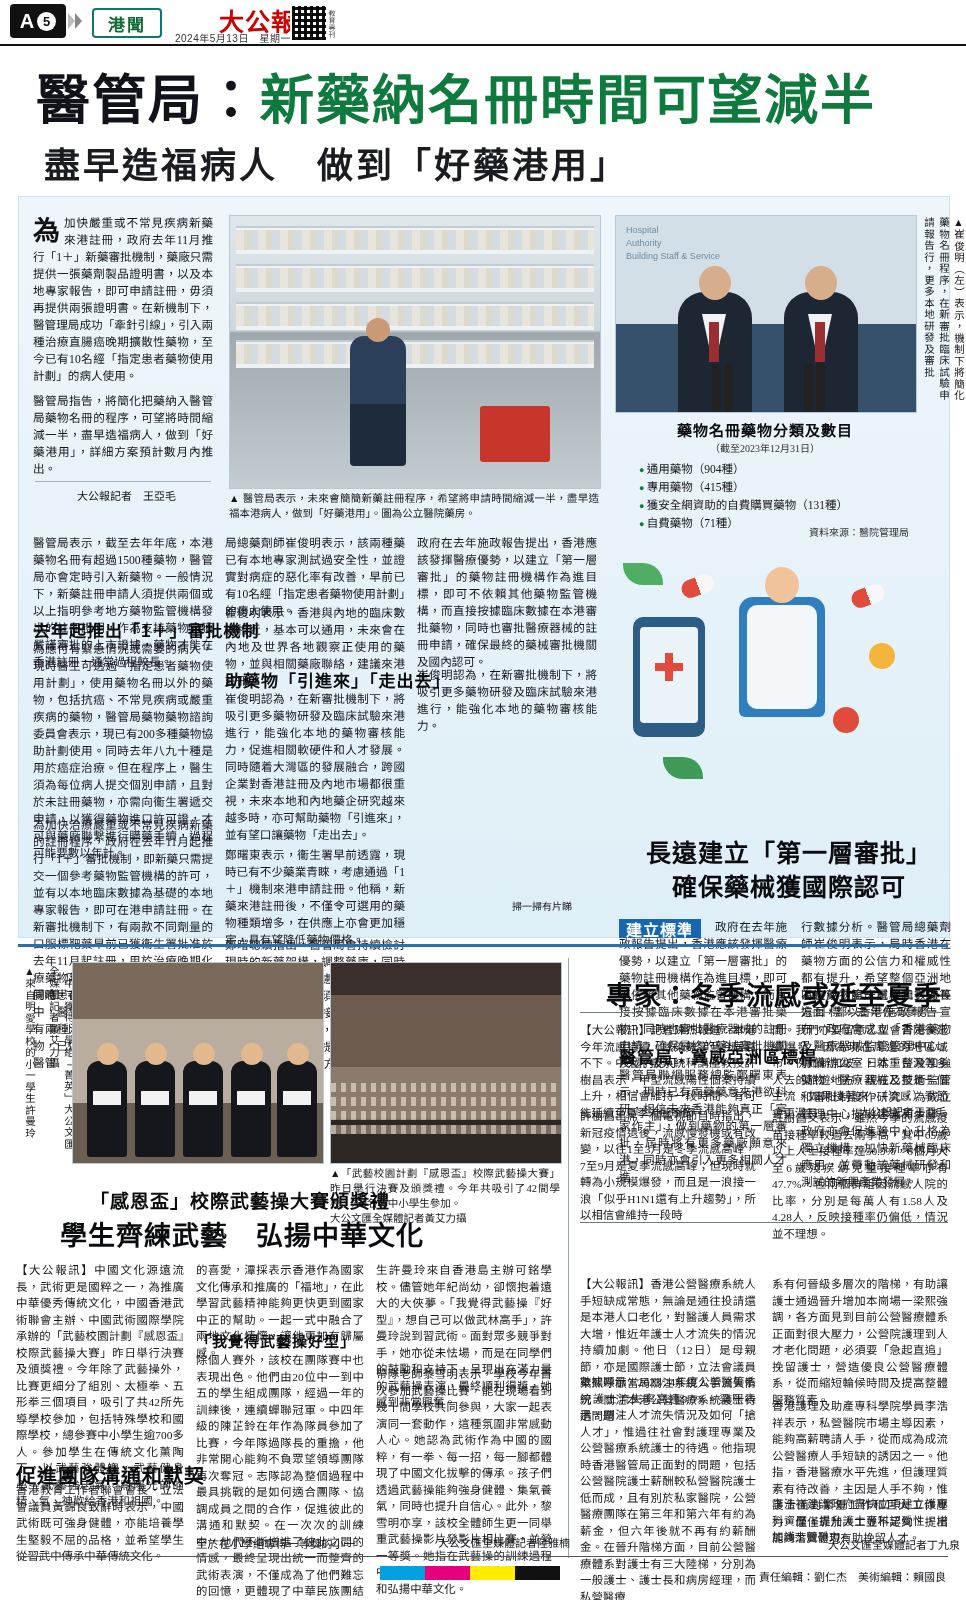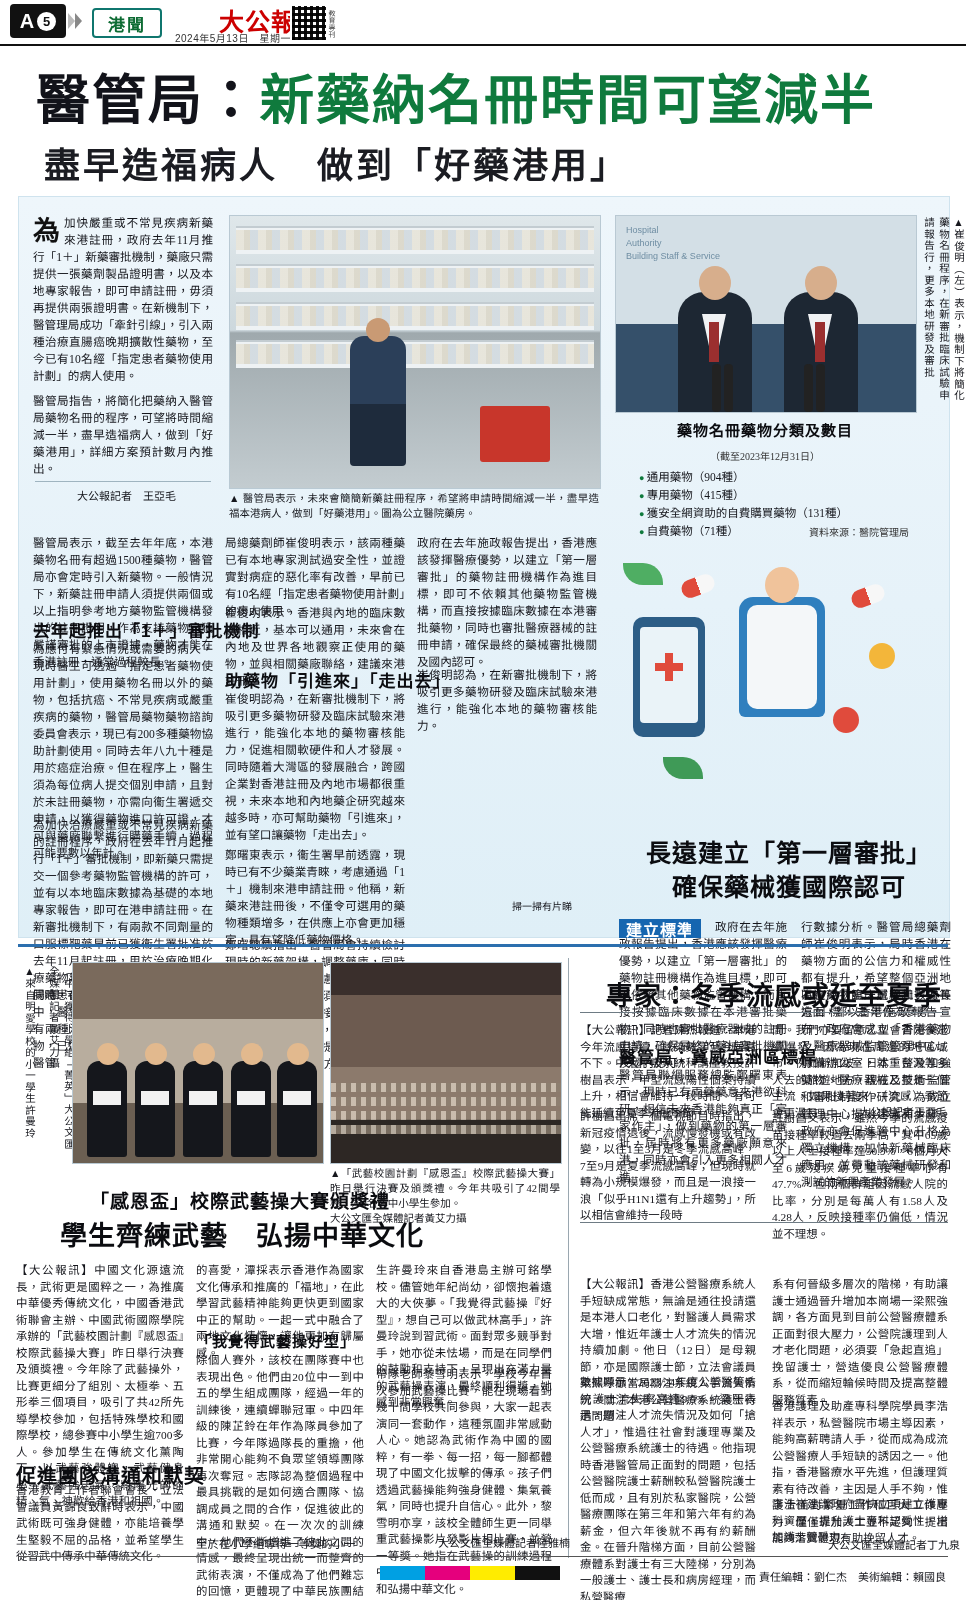--- a/index.html
+++ b/index.html
@@ -135,21 +135,21 @@
   }
 
   
   .stats-card{
     position:absolute;left:596px;top:222px;width:300px;height:118px;
   }
   .stats-title{
     font-family:"Liberation Sans",sans-serif;font-size:15px;font-weight:bold;color:#0b0c10;
     text-align:center;letter-spacing:1px;
   }
-  .stats-sub{font-size:10px;color:#333;text-align:center;margin-top:8px;}
+  .stats-sub{font-size:10px;color:#333;text-align:center;margin-top:0;}
   .stats-list{margin:6px 0 0 24px;padding:0;list-style:none;}
   .stats-list li{font-size:11.5px;line-height:17px;color:#15161c;}
   .stats-list li:before{content:"● ";color:#0f7a3d;font-size:9px;}
   .stats-src{position:absolute;right:6px;bottom:-2px;font-size:10px;color:#333;}
 
   .cap-center{
     position:absolute;font-size:10.5px;line-height:15px;color:#15161c;text-align:justify;
   }
   .byline{position:absolute;font-size:11px;color:#15161c;}
 

